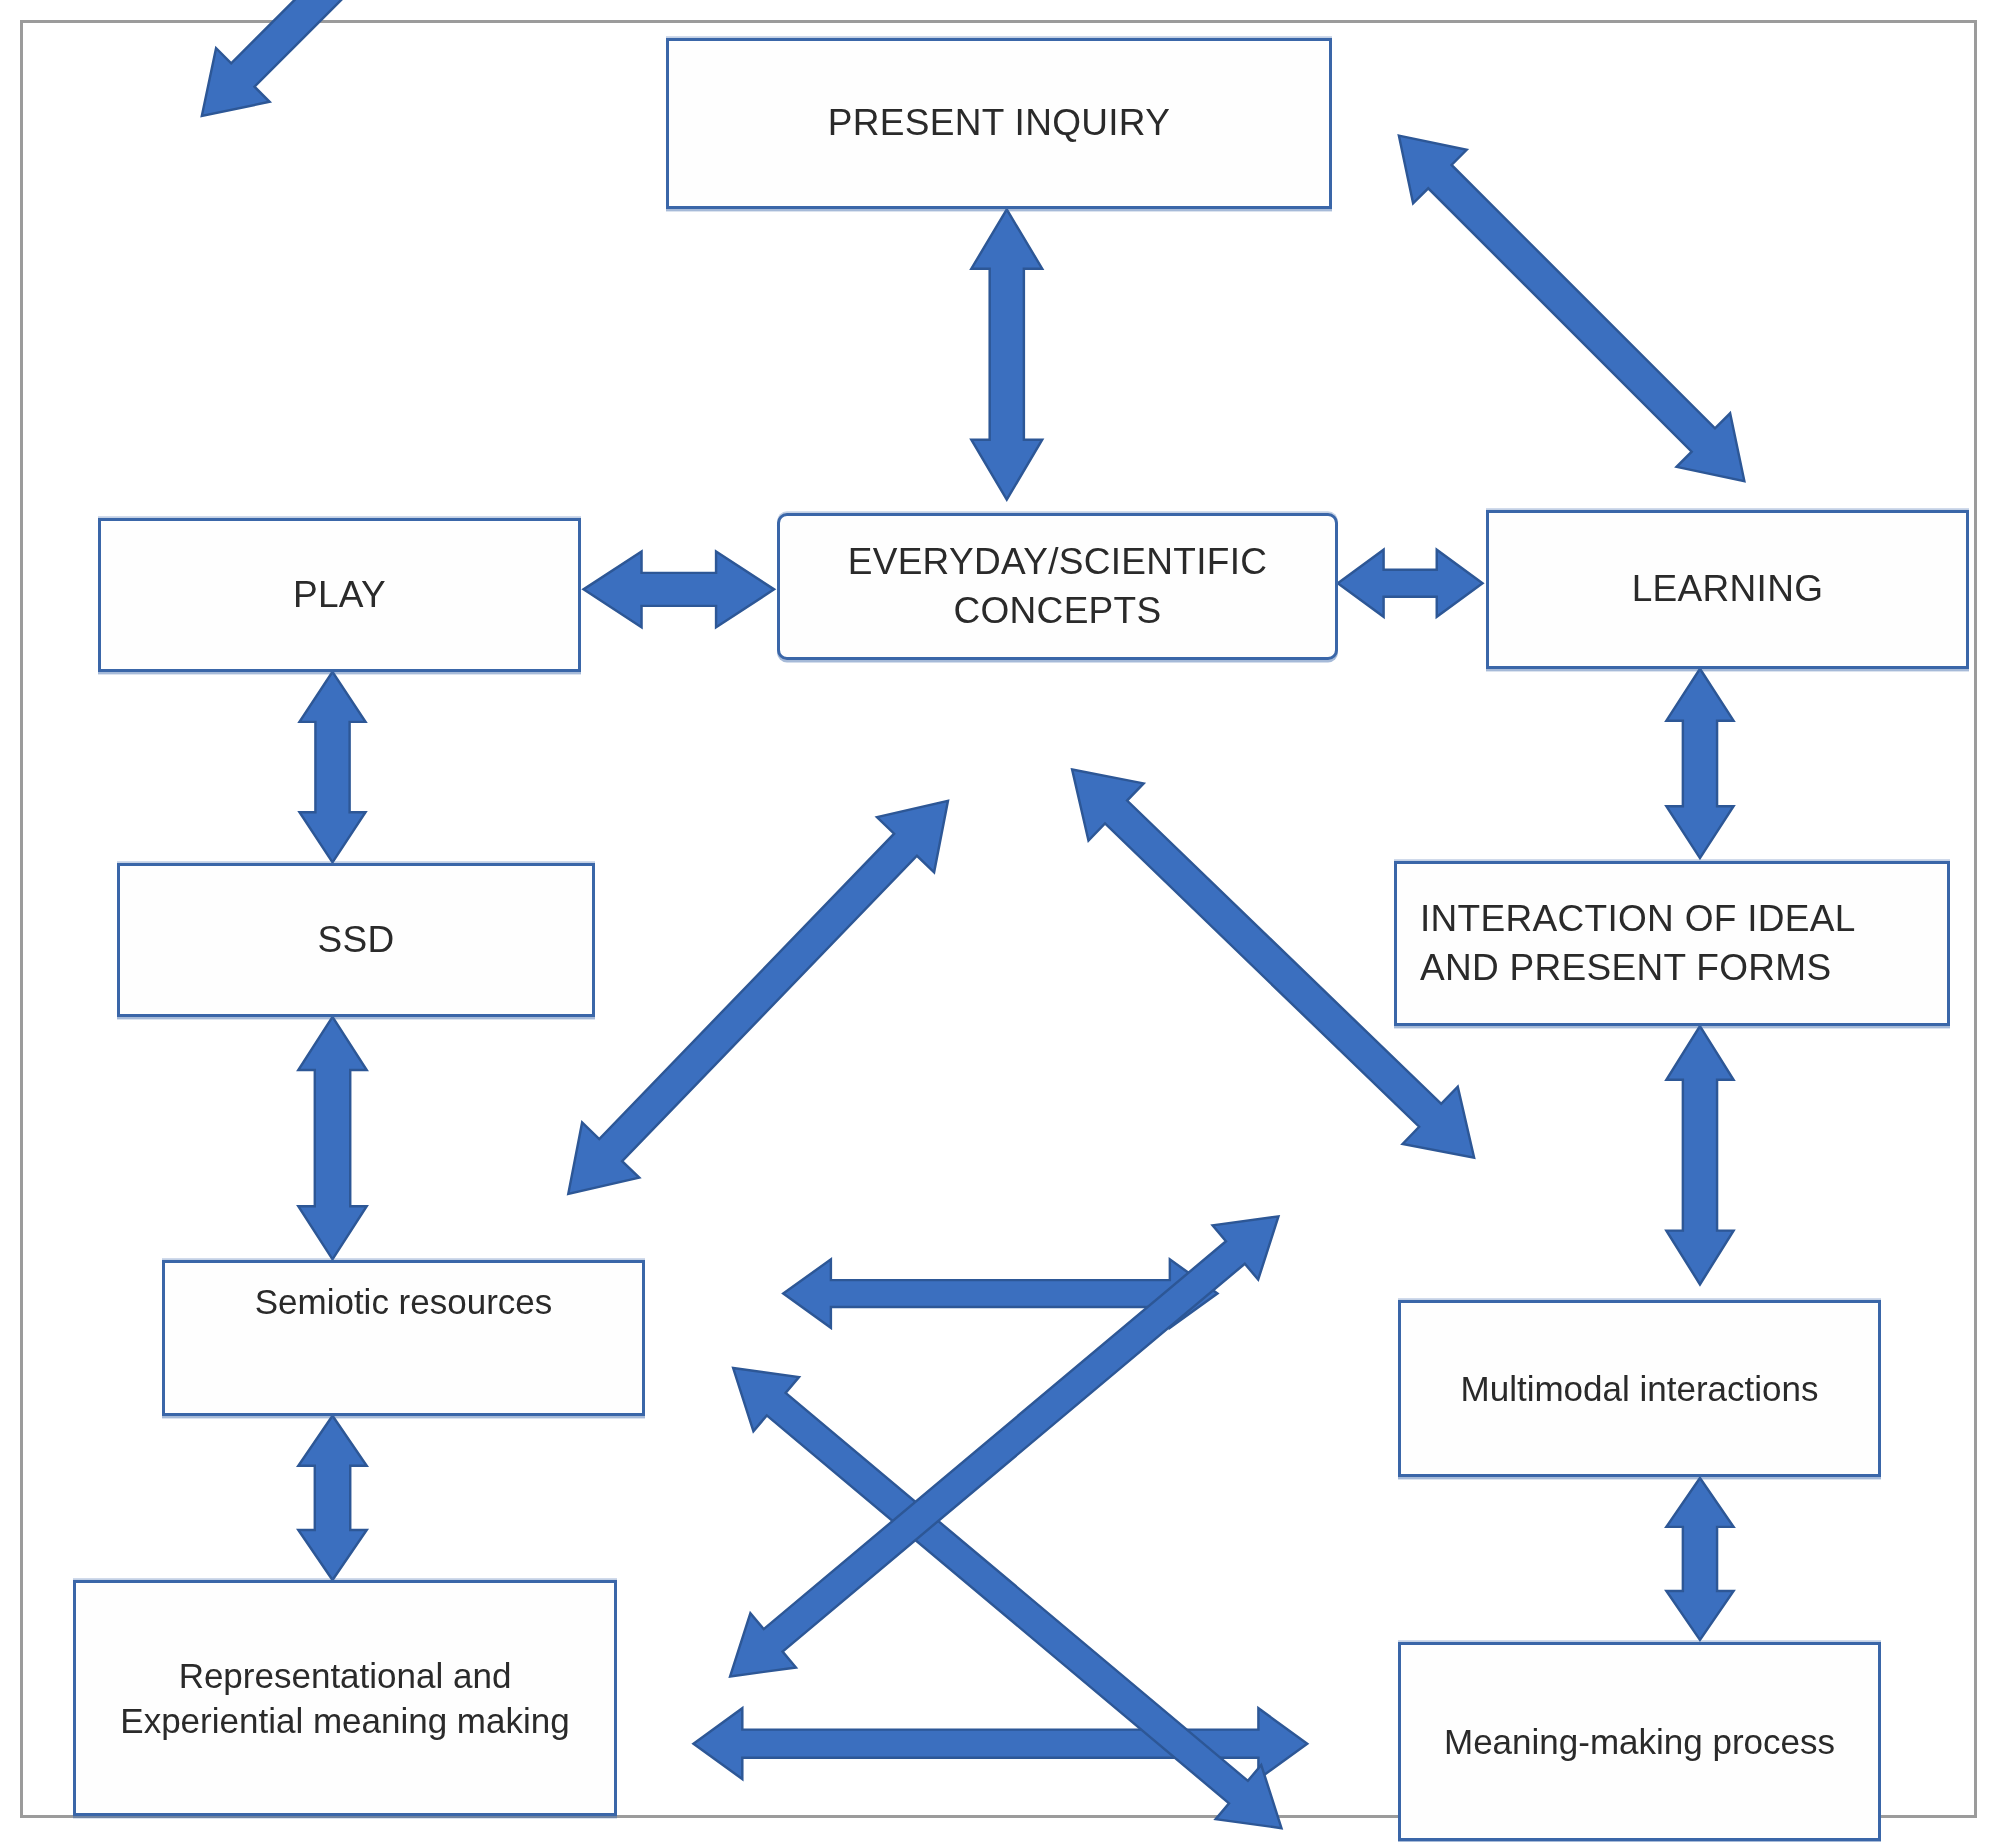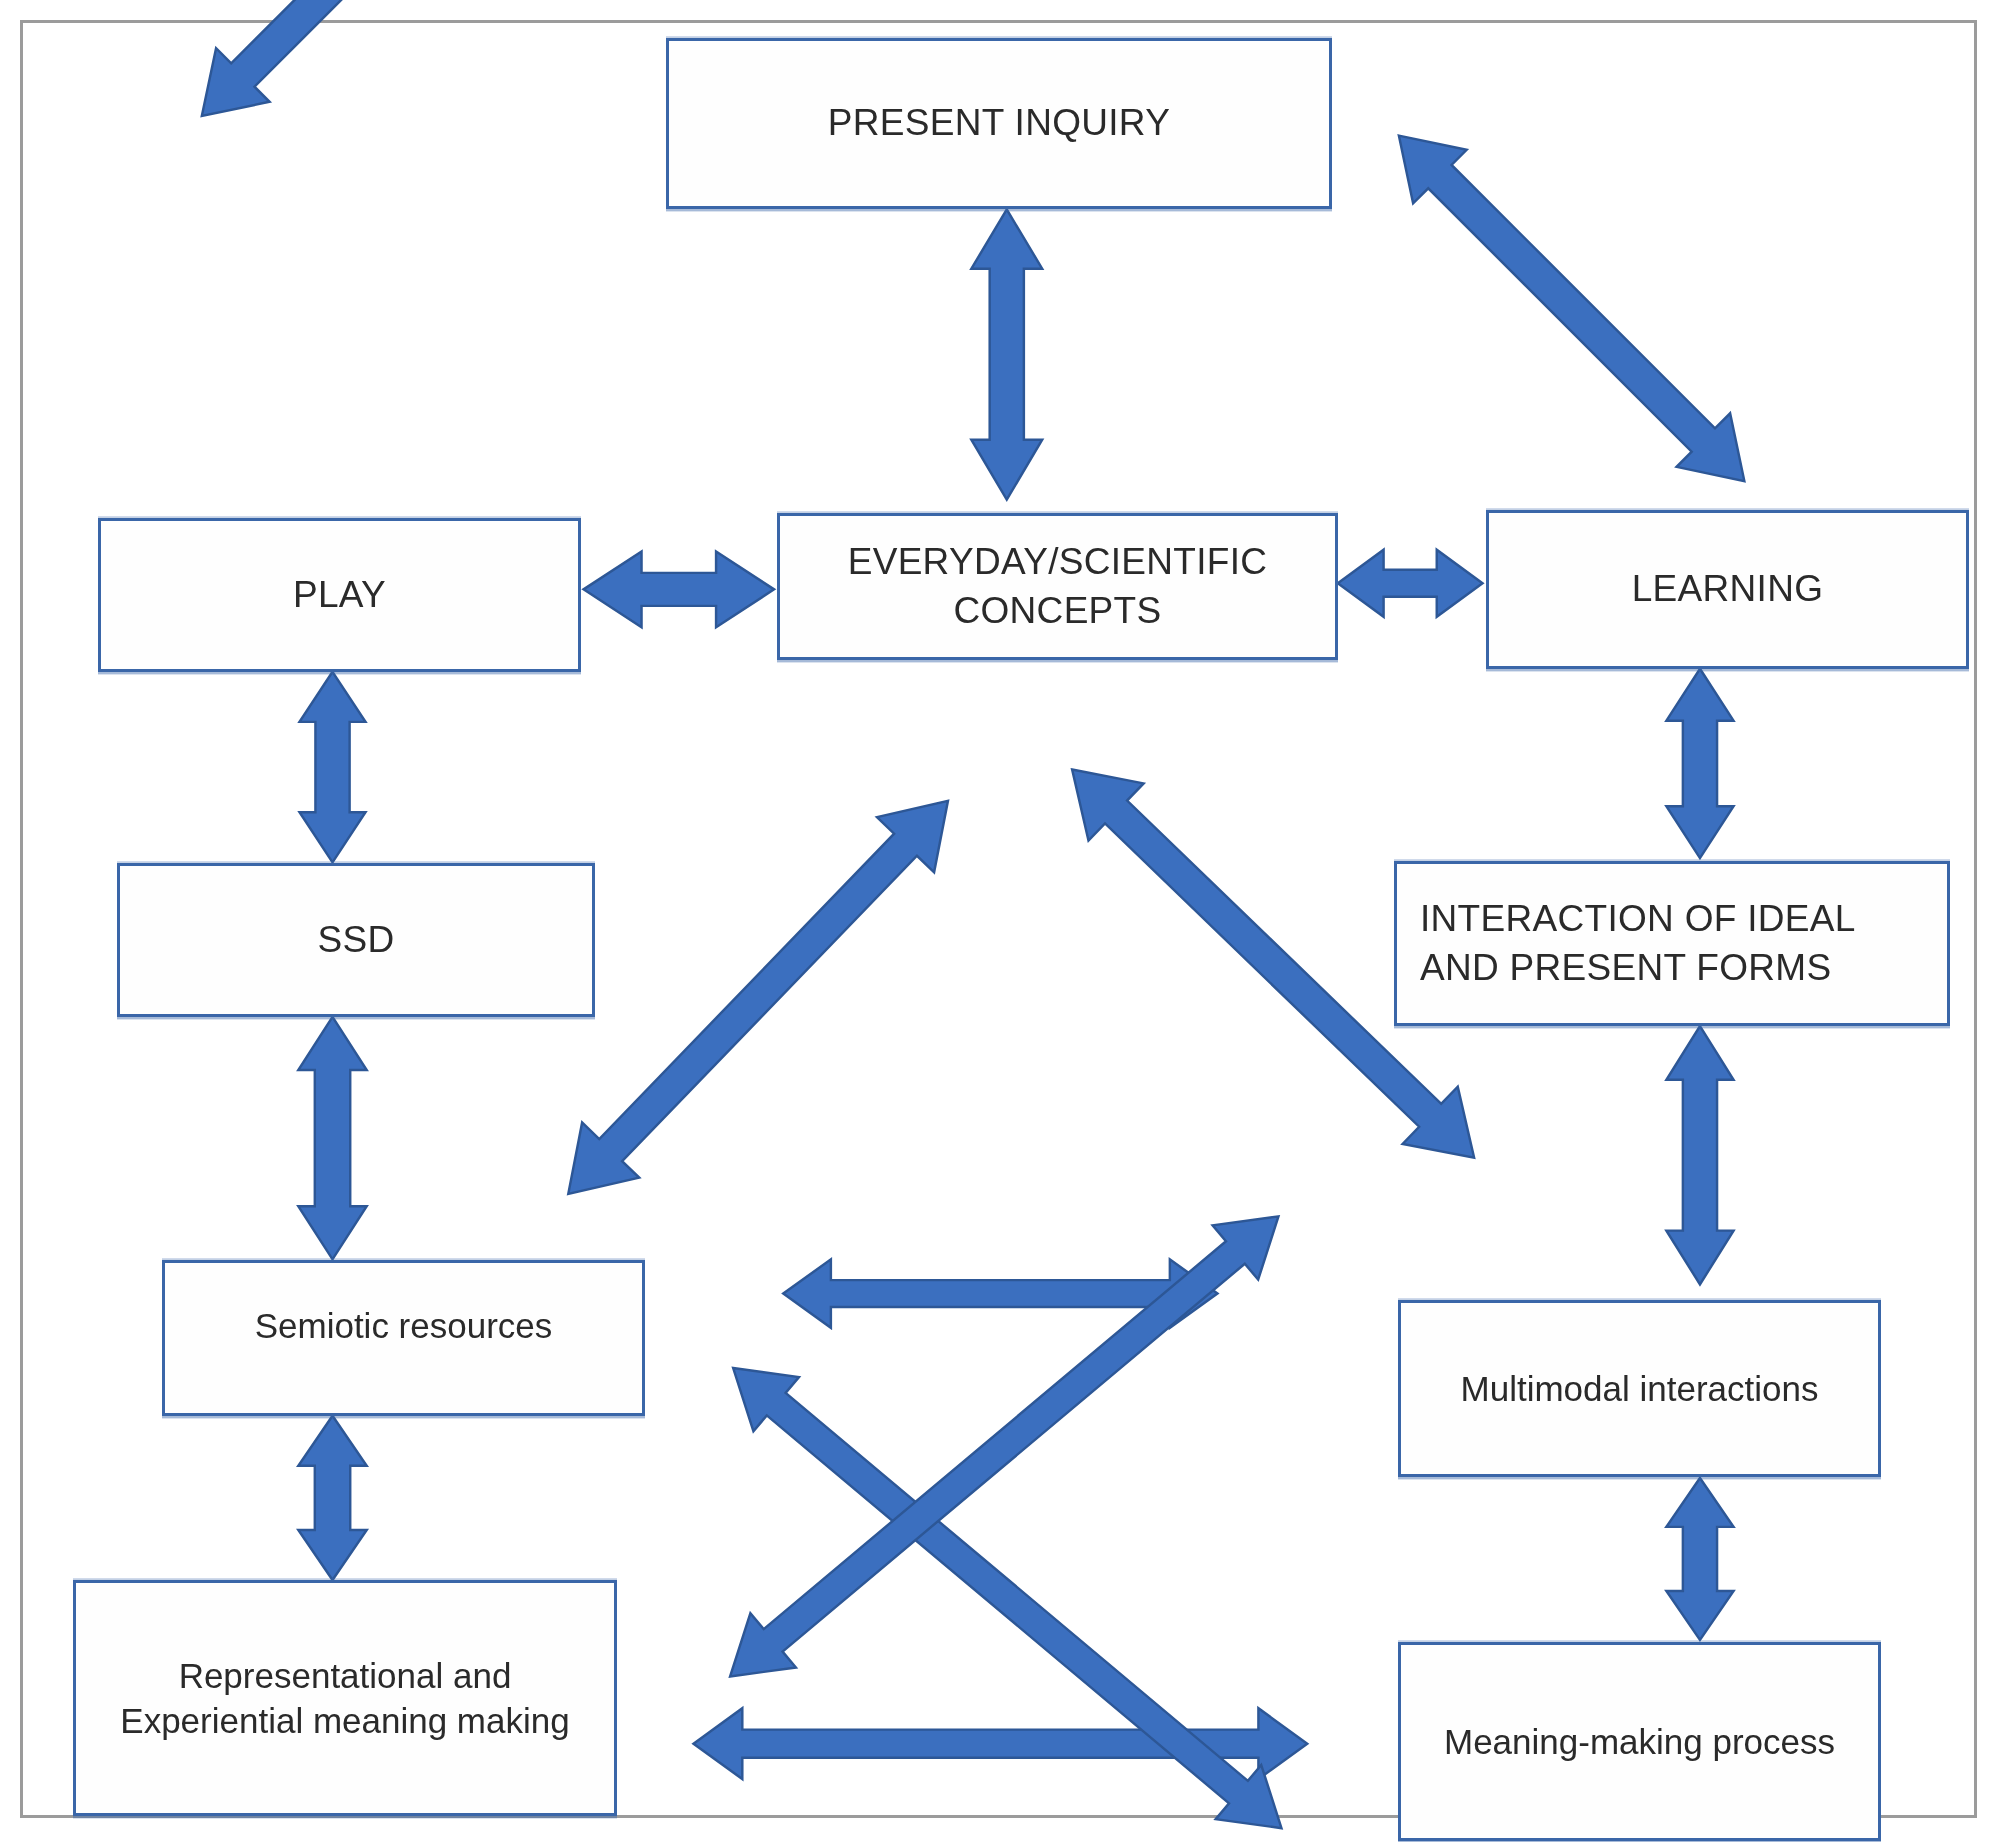--- a/index.html
+++ b/index.html
@@ -38,21 +38,21 @@
     color:#2a2a2a;
     line-height:1.30;
   }
   .node .lbl{display:block;width:100%;padding:0 8.6px;}
   .caps{font-size:37px; letter-spacing:0.3px;}
   .low{font-size:35px;}
   .align-left{justify-content:flex-start;text-align:left;}
   .align-left .lbl{padding-left:23px;}
 
   .top-pad{align-items:flex-start;}
-  .top-pad .lbl{padding-top:40px;}
+  .top-pad .lbl{padding-top:16px;}
 
   
   #arrows{
     position:absolute;
     left:0;top:0;
     width:2005px;height:1842px;
     pointer-events:none;
   }
 </style>
 </head>
@@ -138,21 +138,21 @@
   </svg>
 
   <div class="node caps" style="left:666px; top:38px; width:666px; height:171px;">
     <span class="lbl">PRESENT INQUIRY</span>
   </div>
 
   <div class="node caps" style="left:98px; top:518px; width:483px; height:154px;">
     <span class="lbl">PLAY</span>
   </div>
 
-  <div class="node caps" style="left:777px; top:513px; width:561px; height:147px;">
+  <div class="node caps" style="left:777px; top:513px; width:561px; height:147px;border-radius:10px;">
     <span class="lbl">EVERYDAY/SCIENTIFIC CONCEPTS</span>
   </div>
 
   <div class="node caps" style="left:1486px; top:510px; width:483px; height:159px;">
     <span class="lbl">LEARNING</span>
   </div>
 
   <div class="node caps" style="left:117px; top:863px; width:478px; height:154px;">
     <span class="lbl">SSD</span>
   </div>

